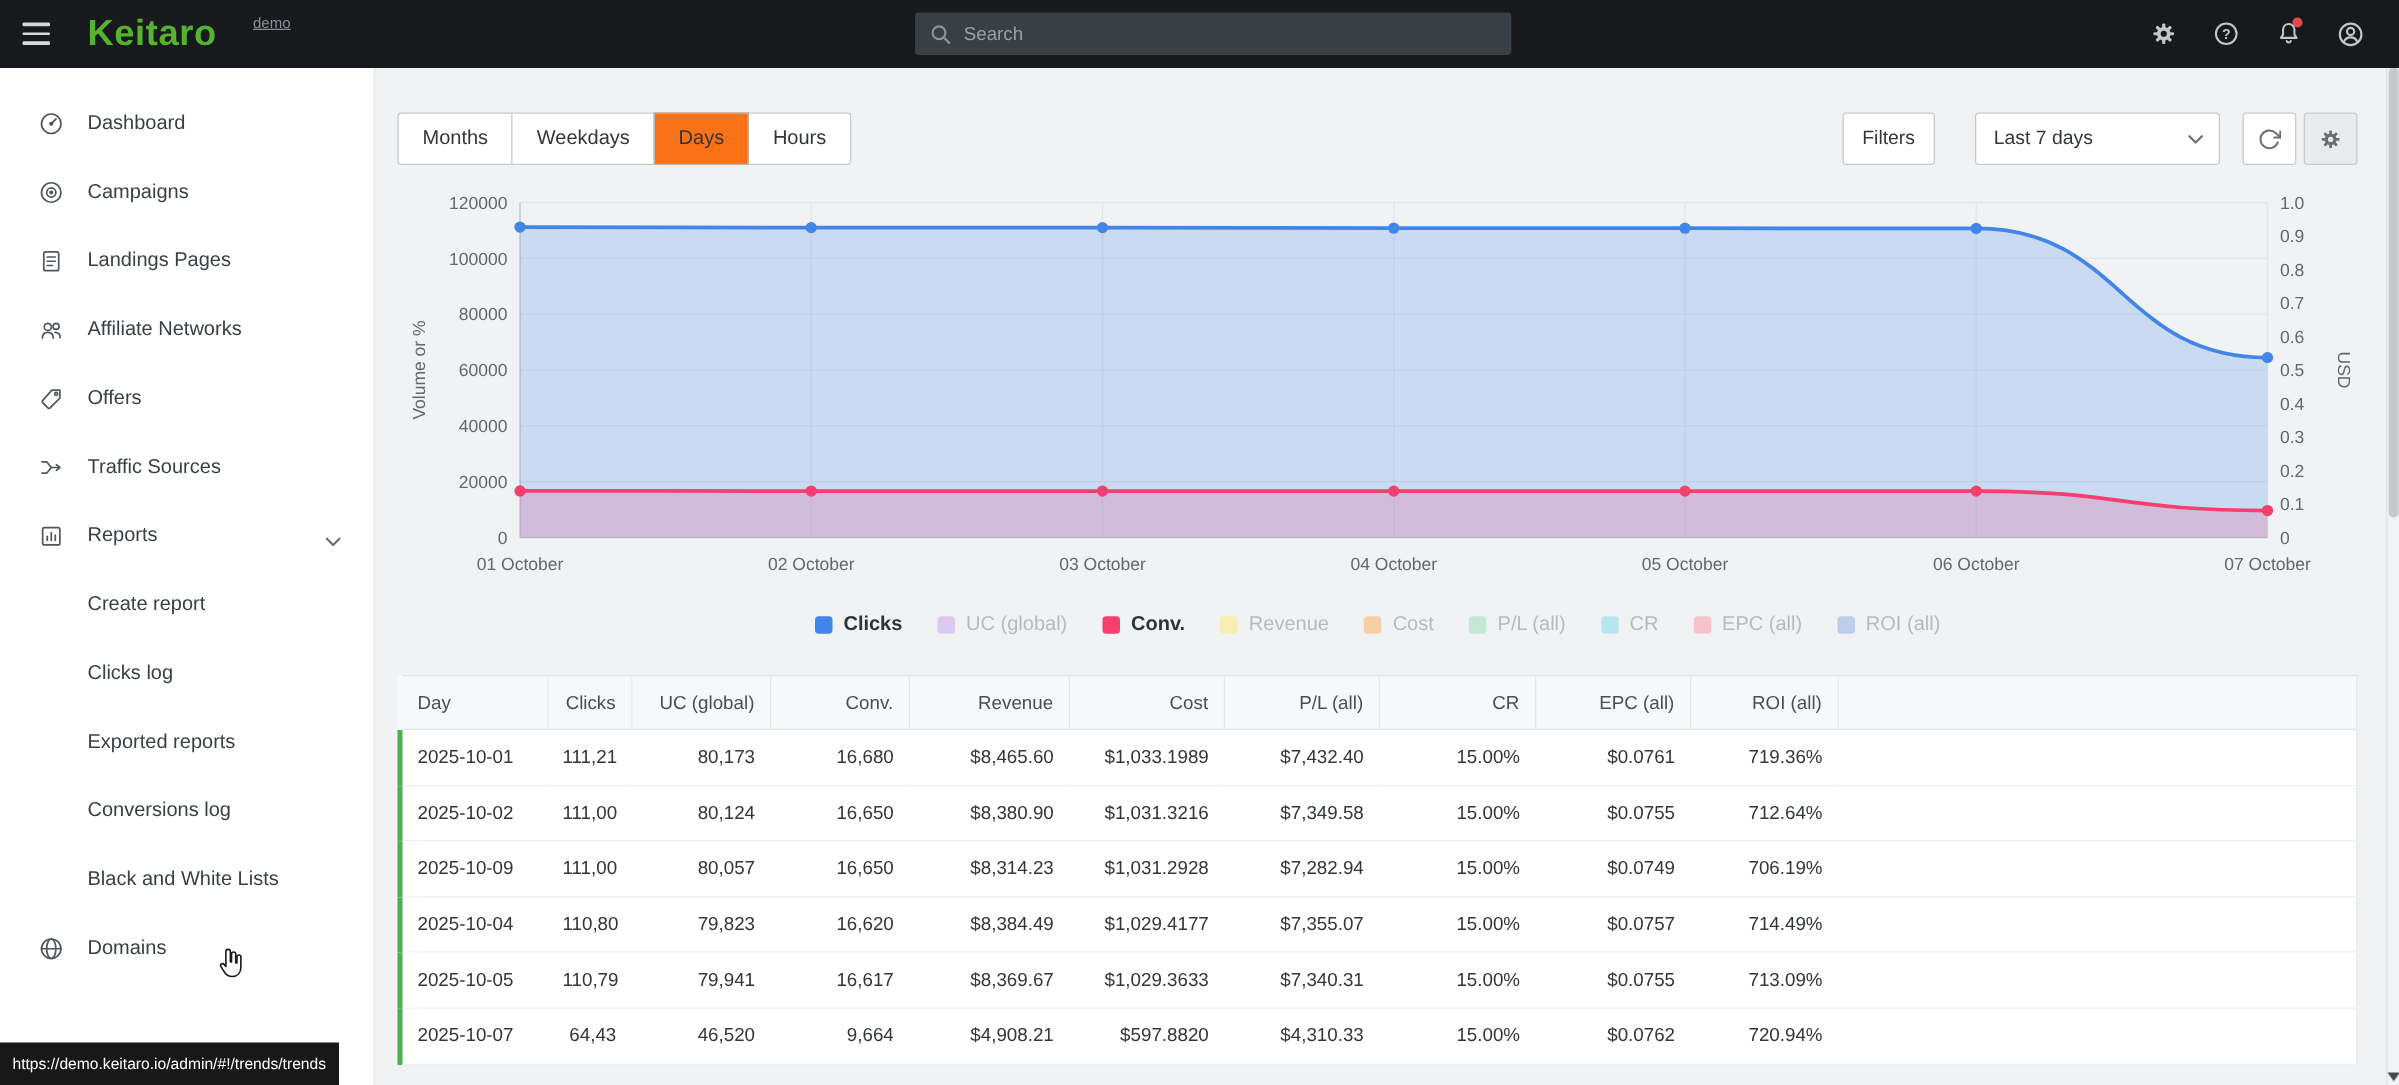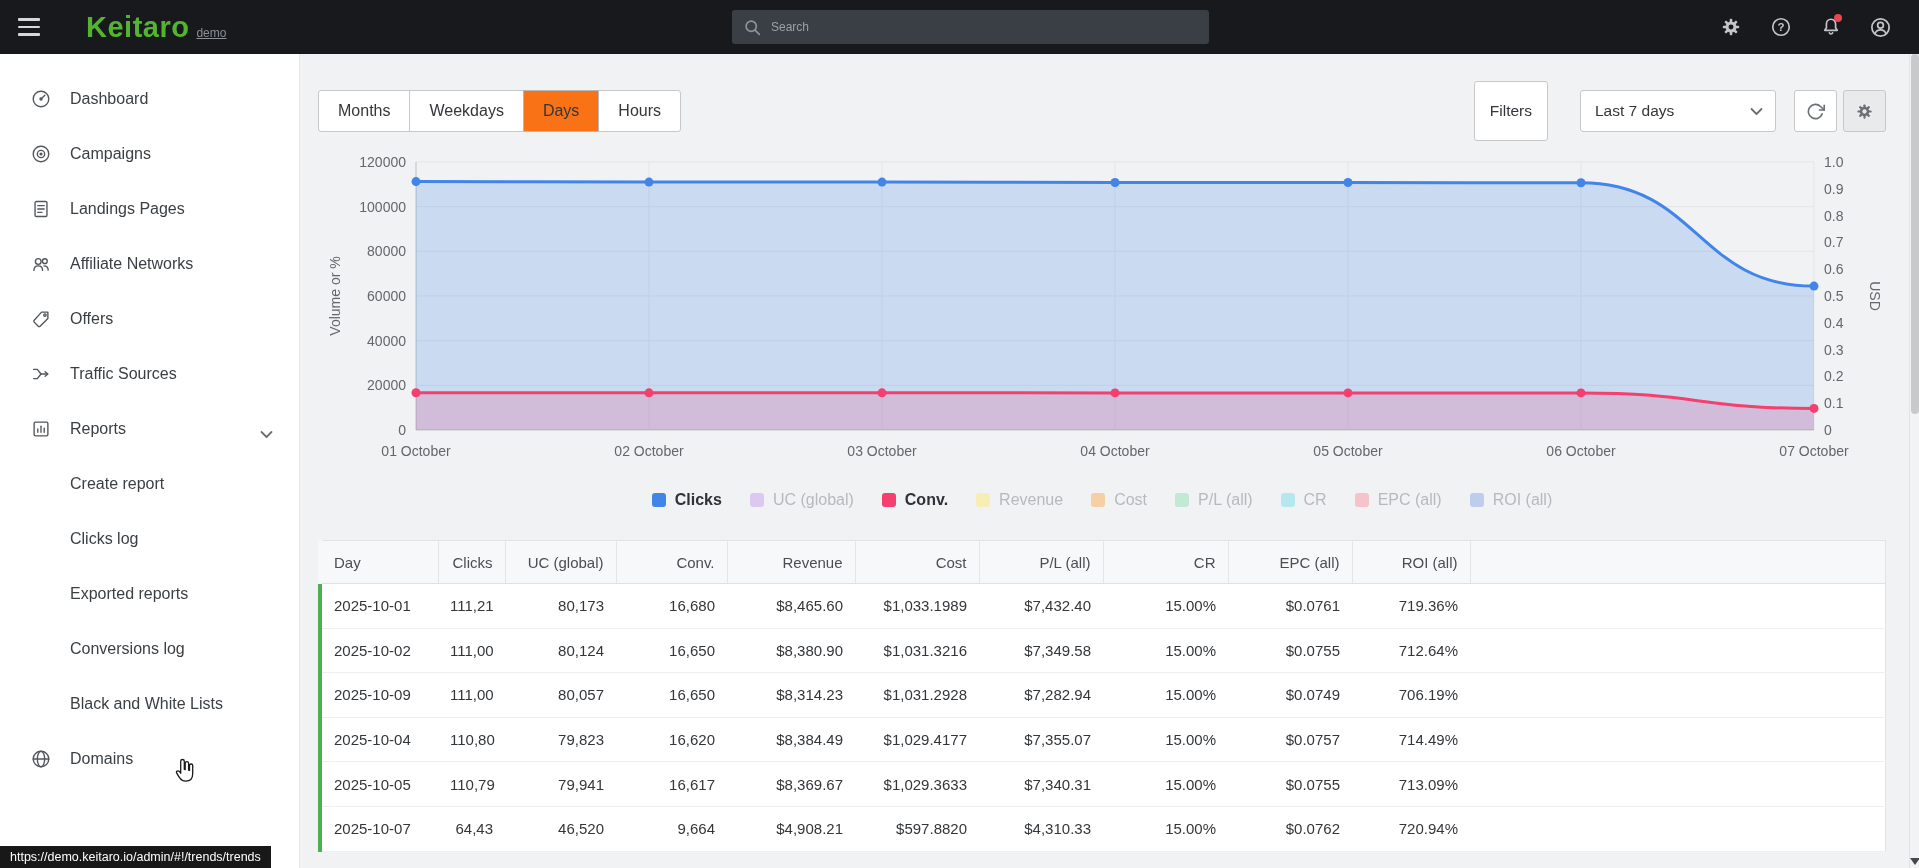--- a/index.html
+++ b/index.html
@@ -5,26 +5,26 @@
   * { margin:0; padding:0; box-sizing:border-box; }
   html,body { width:1919px; height:868px; overflow:hidden; background:#f1f2f4;
               font-family:"Liberation Sans", sans-serif; }
 
   
   .topbar { position:fixed; top:0; left:0; width:1919px; height:54px; background:#17191d;
             display:flex; align-items:center; z-index:50; }
   .hamburger { width:58px; height:54px; display:flex; flex-direction:column; justify-content:center;
                align-items:center; gap:5px; cursor:pointer; }
   .hamburger span { display:block; width:22px; height:2.5px; background:#d6d9dc; border-radius:1px; }
-  .logo-wrap { display:flex; align-items:center; margin-left:28px; cursor:pointer; }
+  .logo-wrap { display:flex; align-items:flex-start; margin-left:12px; cursor:pointer;gap:22px; }
   .logo { color:#55b42f; font-size:29px; font-weight:bold; letter-spacing:.5px; line-height:54px; }
   .env { color:#8a9096; font-size:12px; margin-left:7px; margin-top:11px;text-decoration:underline; }
   .search { position:absolute; left:732px; top:10px; width:477px; height:34px; background:#3a3f45;
             border-radius:3px; display:flex; align-items:center; padding:0 12px; gap:10px; }
-  .search input { background:transparent; border:none; outline:none; color:#ffffff; font-size:12px;
+  .search input { background:transparent; border:none; outline:none; color:#ffffff; font-size:15px;
                   width:100%; font-family:inherit; }
   .search input::placeholder { color:#9aa0a6; }
   .topbar-right { margin-left:auto; display:flex; align-items:center; gap:13px; padding-right:20px; }
   .tb-icon { width:37px; height:37px; display:flex; align-items:center; justify-content:center;
              position:relative; cursor:pointer; }
   .badge-dot { position:absolute; top:5px; right:7px; width:8px; height:8px; border-radius:50%;
                background:#e5484d; }
 
   
   .sidebar { position:fixed; top:54px; left:0; width:300px; height:814px; background:#fff;
@@ -41,21 +41,21 @@
   
   .main { position:absolute; left:300px; top:54px; width:1609px; height:814px; padding:0 23px 0 18px; }
   .toolbar { margin-top:36px; display:flex; align-items:center; height:42px; }
   .tabs { display:flex; }
   .tab { height:42px; padding:0 19px; background:#fff; border:1px solid #c6c8ca; margin-left:-1px;
          font-size:16px; color:#33363a; display:flex; align-items:center; cursor:pointer; }
   .tab:first-child { margin-left:0; border-radius:3px 0 0 3px; }
   .tab:last-child { border-radius:0 3px 3px 0; }
   .tab.active { background:#f97316; border-color:#b5b7b9; z-index:2; }
   .toolbar-right { margin-left:auto; display:flex; align-items:center; }
-  .btn { height:60px; padding:0 15px; background:#fff; border:1px solid #c6c8ca; border-radius:3px;
+  .btn { height:42px; padding:0 15px; background:#fff; border:1px solid #c6c8ca; border-radius:3px;
          font-size:15.5px; color:#33363a; cursor:pointer; font-family:inherit; }
   .select { margin-left:32px; width:196px; height:42px; background:#fff; border:1px solid #c6c8ca;
             border-radius:3px; display:flex; align-items:center; justify-content:space-between;
             padding:0 12px 0 14px; font-size:15.5px; color:#33363a; cursor:pointer; }
   .icon-btn { width:43px; height:42px; display:flex; align-items:center; justify-content:center;
               background:#fff; border:1px solid #c6c8ca; border-radius:3px; margin-left:18px; cursor:pointer; }
   .icon-btn.alt { background:#e9eaec; margin-left:6px; }
 
   
   #chart { display:block; margin-top:14px; }
@@ -73,21 +73,21 @@
                    border-right:1px solid #e3e5e7; border-bottom:1px solid #dfe1e3; overflow:hidden; white-space:nowrap; }
   .data-table th:last-child { border-right:none; }
   .data-table td { height:44.6px; padding:0 12px; border-bottom:1px solid #eceeef; color:#33363a;
                    overflow:hidden; white-space:nowrap; }
   .data-table td.day-cell { border-left:4px solid #4cb050; }
   .data-table th.day-head { border-left:4px solid #f7f8f9; }
   .ta-l { text-align:left; } .ta-r { text-align:right; }
   .green { color:#43a047; }
 
   
-  .statusbar { position:fixed; left:0; bottom:0; height:22px; background:#181818; color:#fff;
+  .statusbar { position:fixed; left:0; bottom:0; height:34px; background:#181818; color:#fff;
                font-size:12.5px; padding:0 10px; display:flex; align-items:center; z-index:60; }
   .scrollbar { position:fixed; right:0; top:54px; width:10px; height:814px; background:#f2f3f4;
                border-left:1px solid #e2e3e5; z-index:40; cursor:pointer; }
   .scroll-thumb { position:absolute; top:0; left:1px; width:8px; height:360px; background:#c7c9cb; border-radius:4px; }
   .scroll-tri { position:absolute; bottom:3px; left:0; width:0; height:0; border-left:5px solid transparent;
                 border-right:5px solid transparent; border-top:7px solid #46494c; }
   .cursor { position:fixed; left:174px; top:757px; z-index:100; pointer-events:none; }
 </style>
 </head>
 <body>

